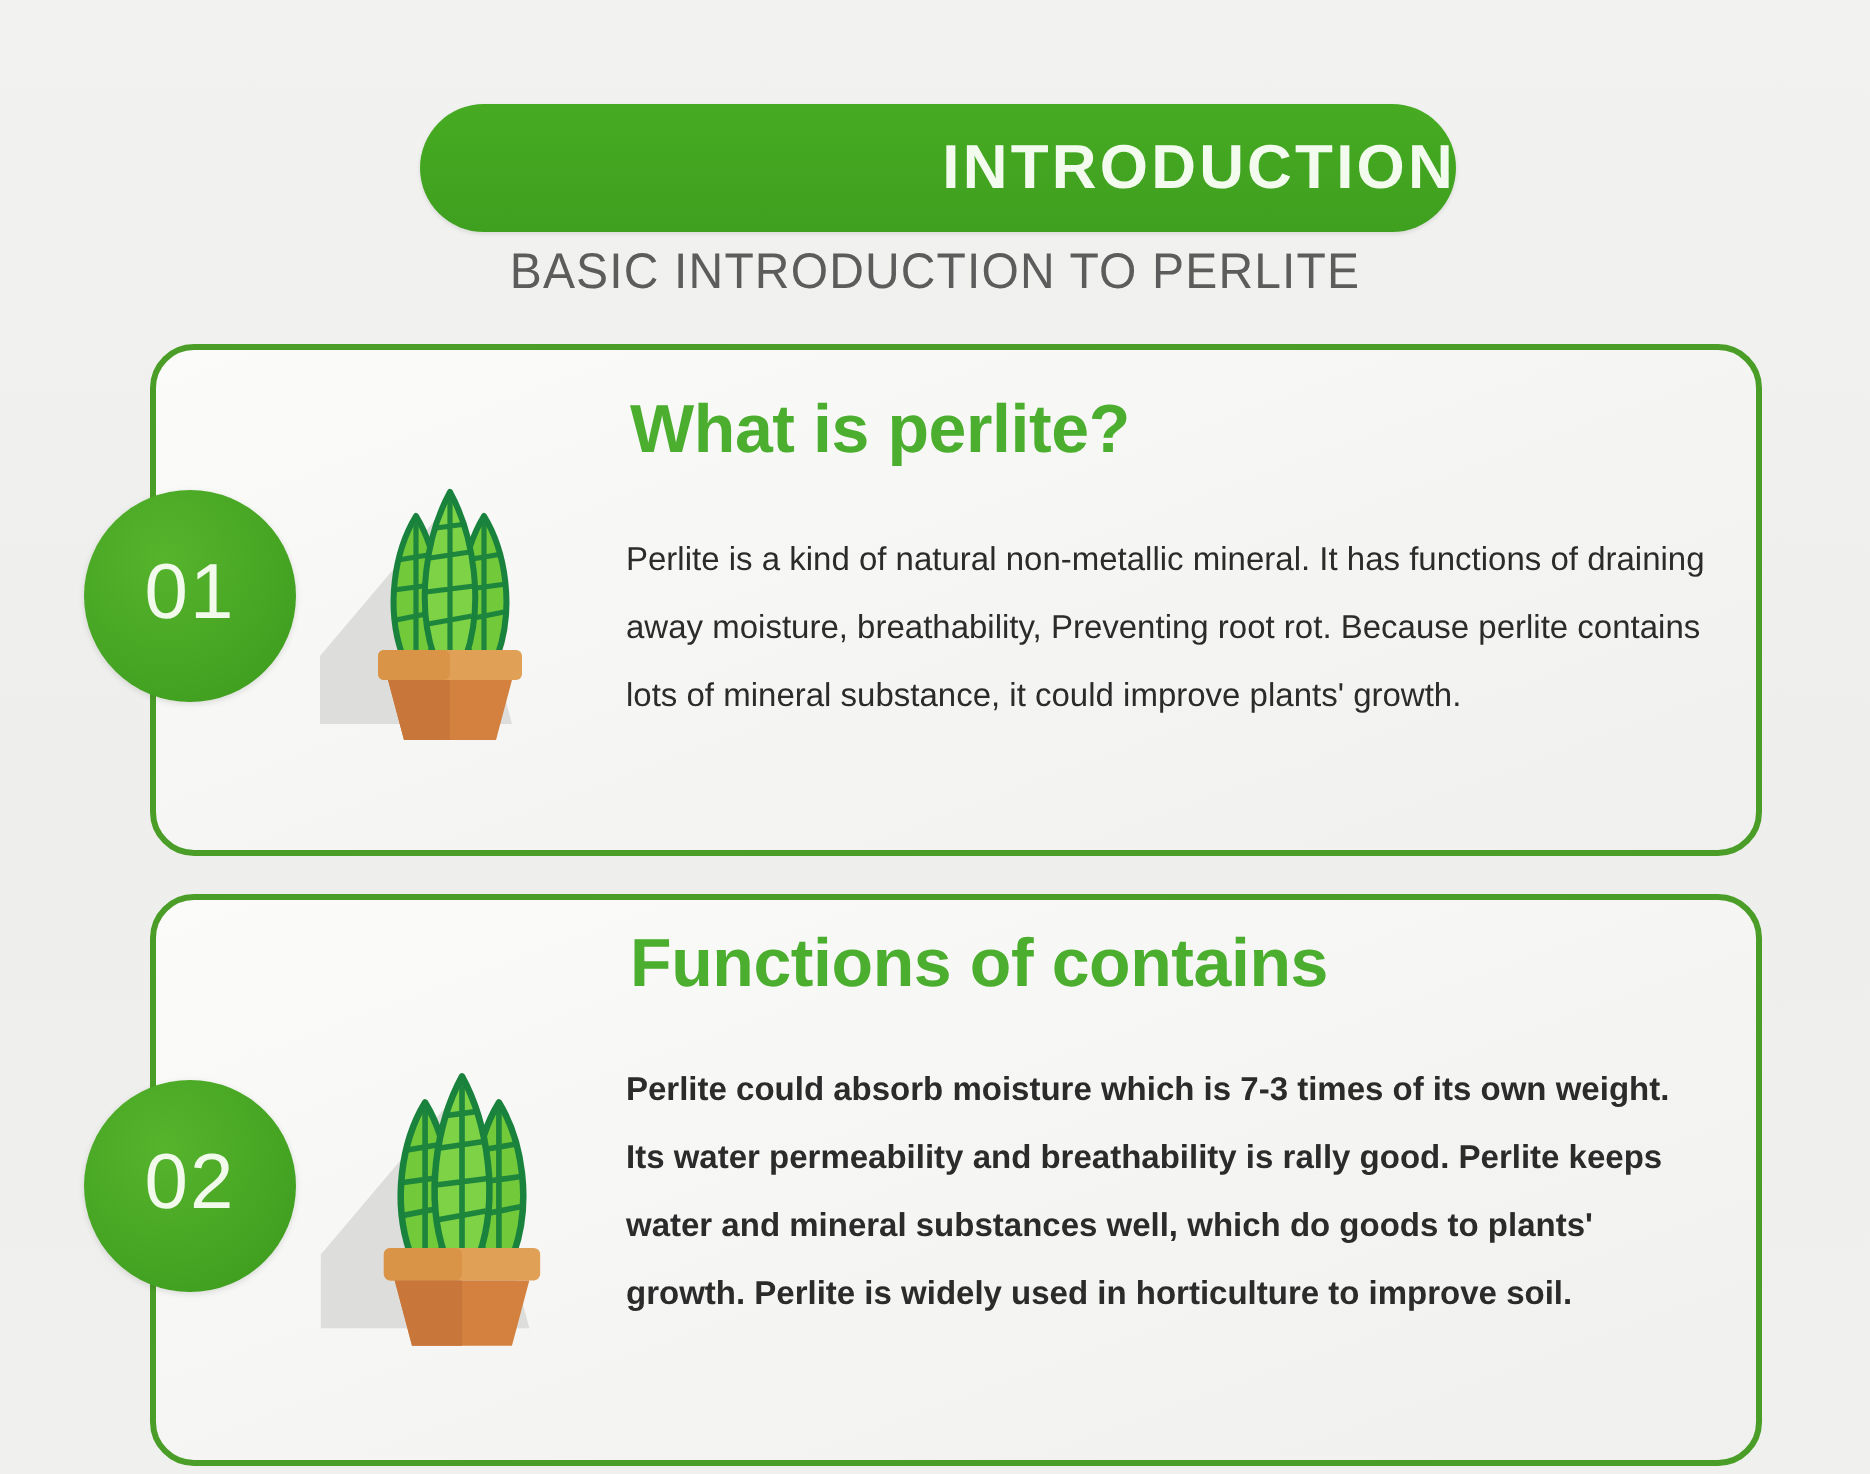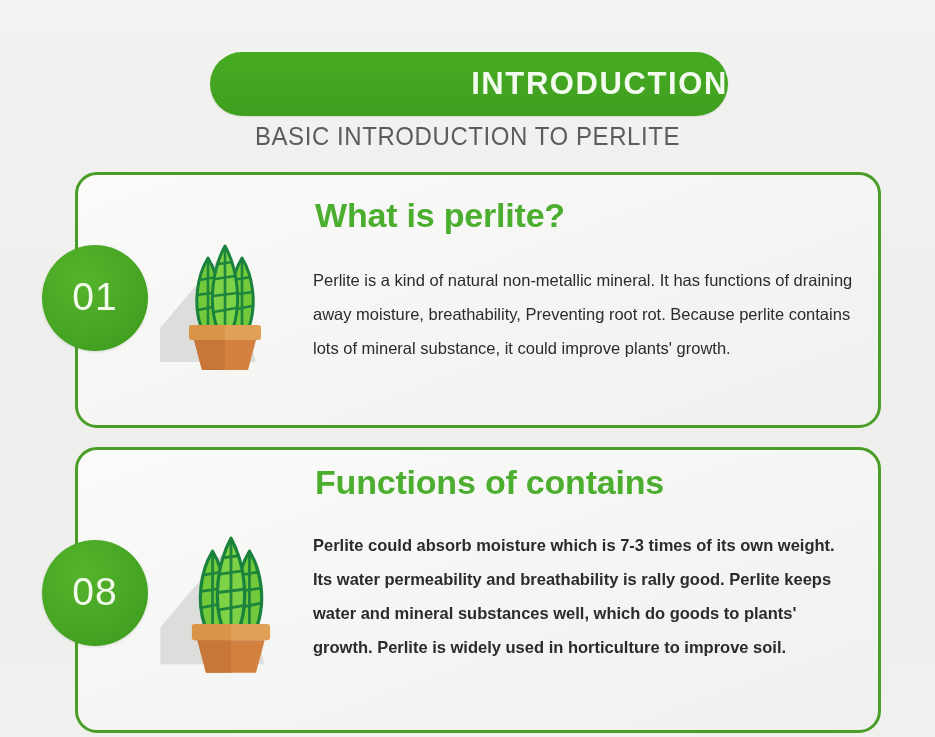--- a/index.html
+++ b/index.html
@@ -185,21 +185,21 @@
   <path d="M34,108 L96,108 L88,138 L42,138 Z" fill="#d4813f"></path>
   <path d="M34,108 L65,108 L65,138 L42,138 Z" fill="#c8763a"></path>
 </svg>
 
 <div class="card-heading heading-1">What is perlite?</div>
 <div class="card-body body-1">Perlite is a kind of natural non-metallic mineral. It has functions of draining away moisture, breathability, Preventing root rot. Because perlite contains lots of mineral substance, it could improve plants' growth.</div>
 
 <div class="card card-2"></div>
 
 <div class="badge badge-2">
-  <div class="badge-label">08</div>
+  <div class="badge-label">02</div>
 </div>
 
 <svg class="plant plant-2" viewBox="0 0 130 140">
   <polygon points="66,18 96,130 0,130 0,96" fill="#d8d8d6" opacity="0.85"></polygon>
   <g>
     <path d="M41,95 C33,72 37,44 48,26 C59,44 63,72 55,95 C51,101 45,101 41,95 Z" fill="#72c93a" stroke="#19823c" stroke-width="3" stroke-linejoin="round"></path>
     <path d="M38,78 L58,74 M37,63 L59,60 M39,48 L57,45 M48,26 L48,96" stroke="#19823c" stroke-width="2.6" fill="none" opacity="0.95"></path>
   </g>
   <g>
     <path d="M75,95 C67,72 71,44 82,26 C93,44 97,72 89,95 C85,101 79,101 75,95 Z" fill="#72c93a" stroke="#19823c" stroke-width="3" stroke-linejoin="round"></path>

